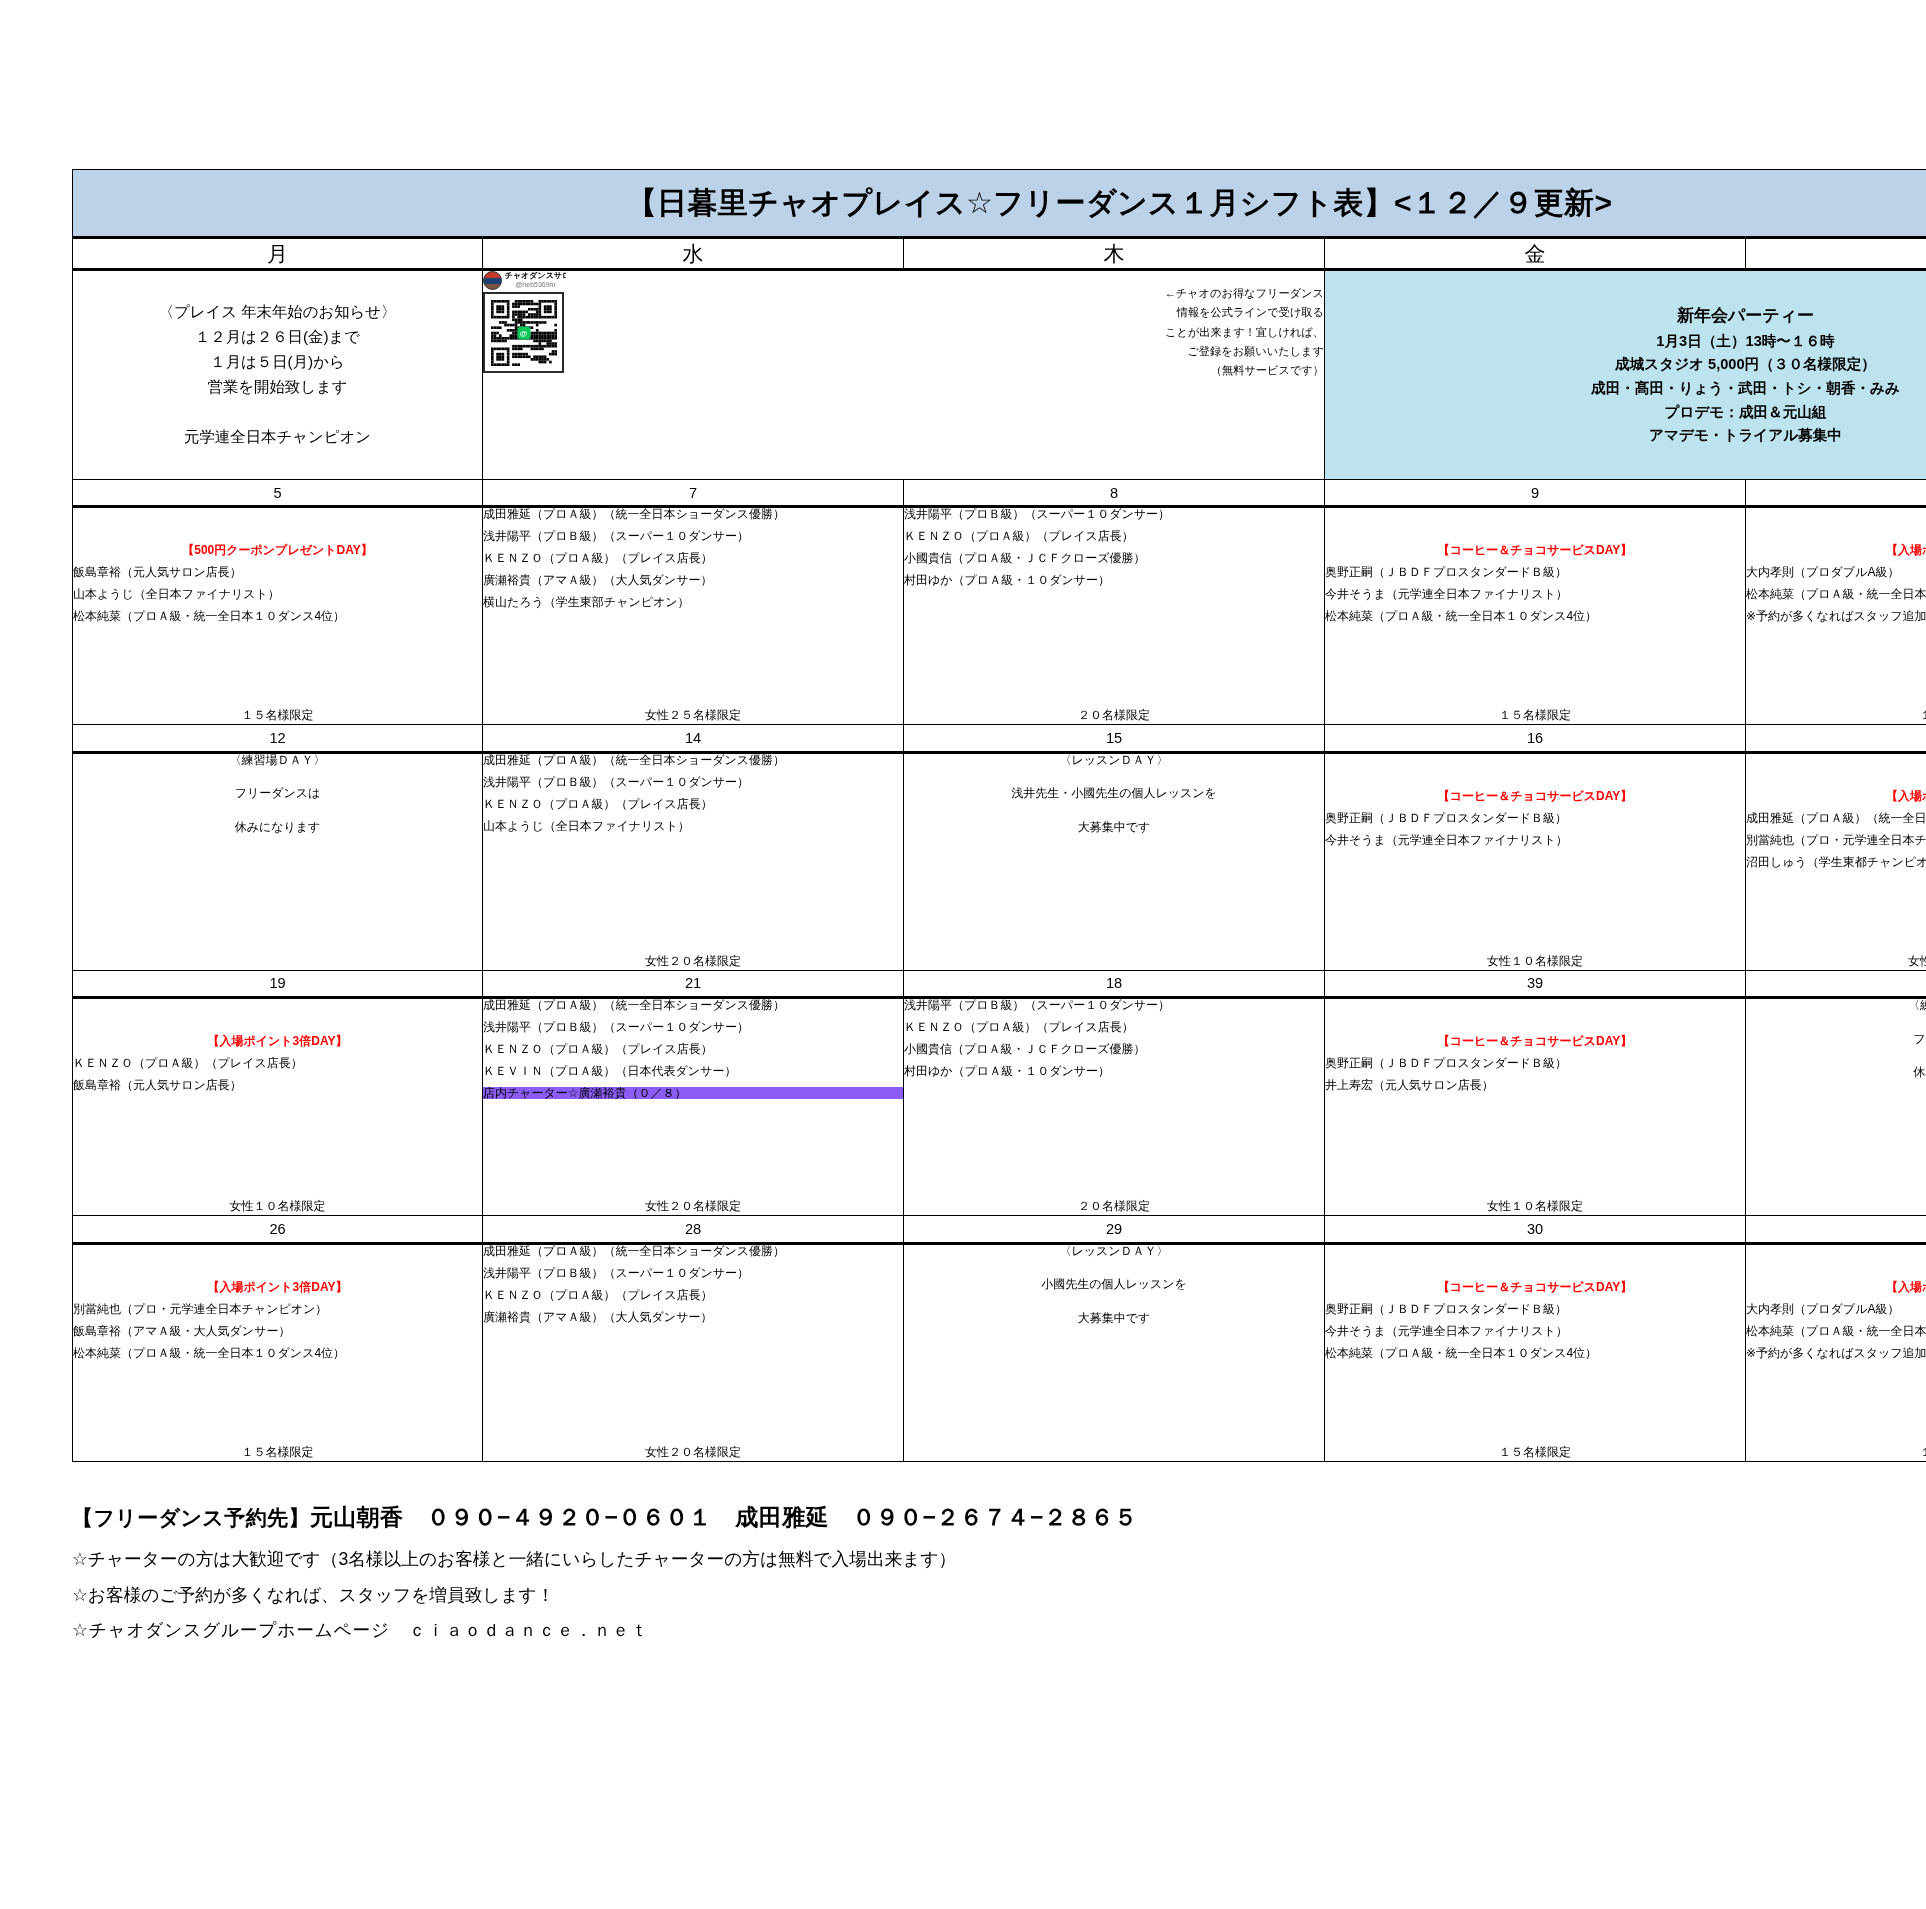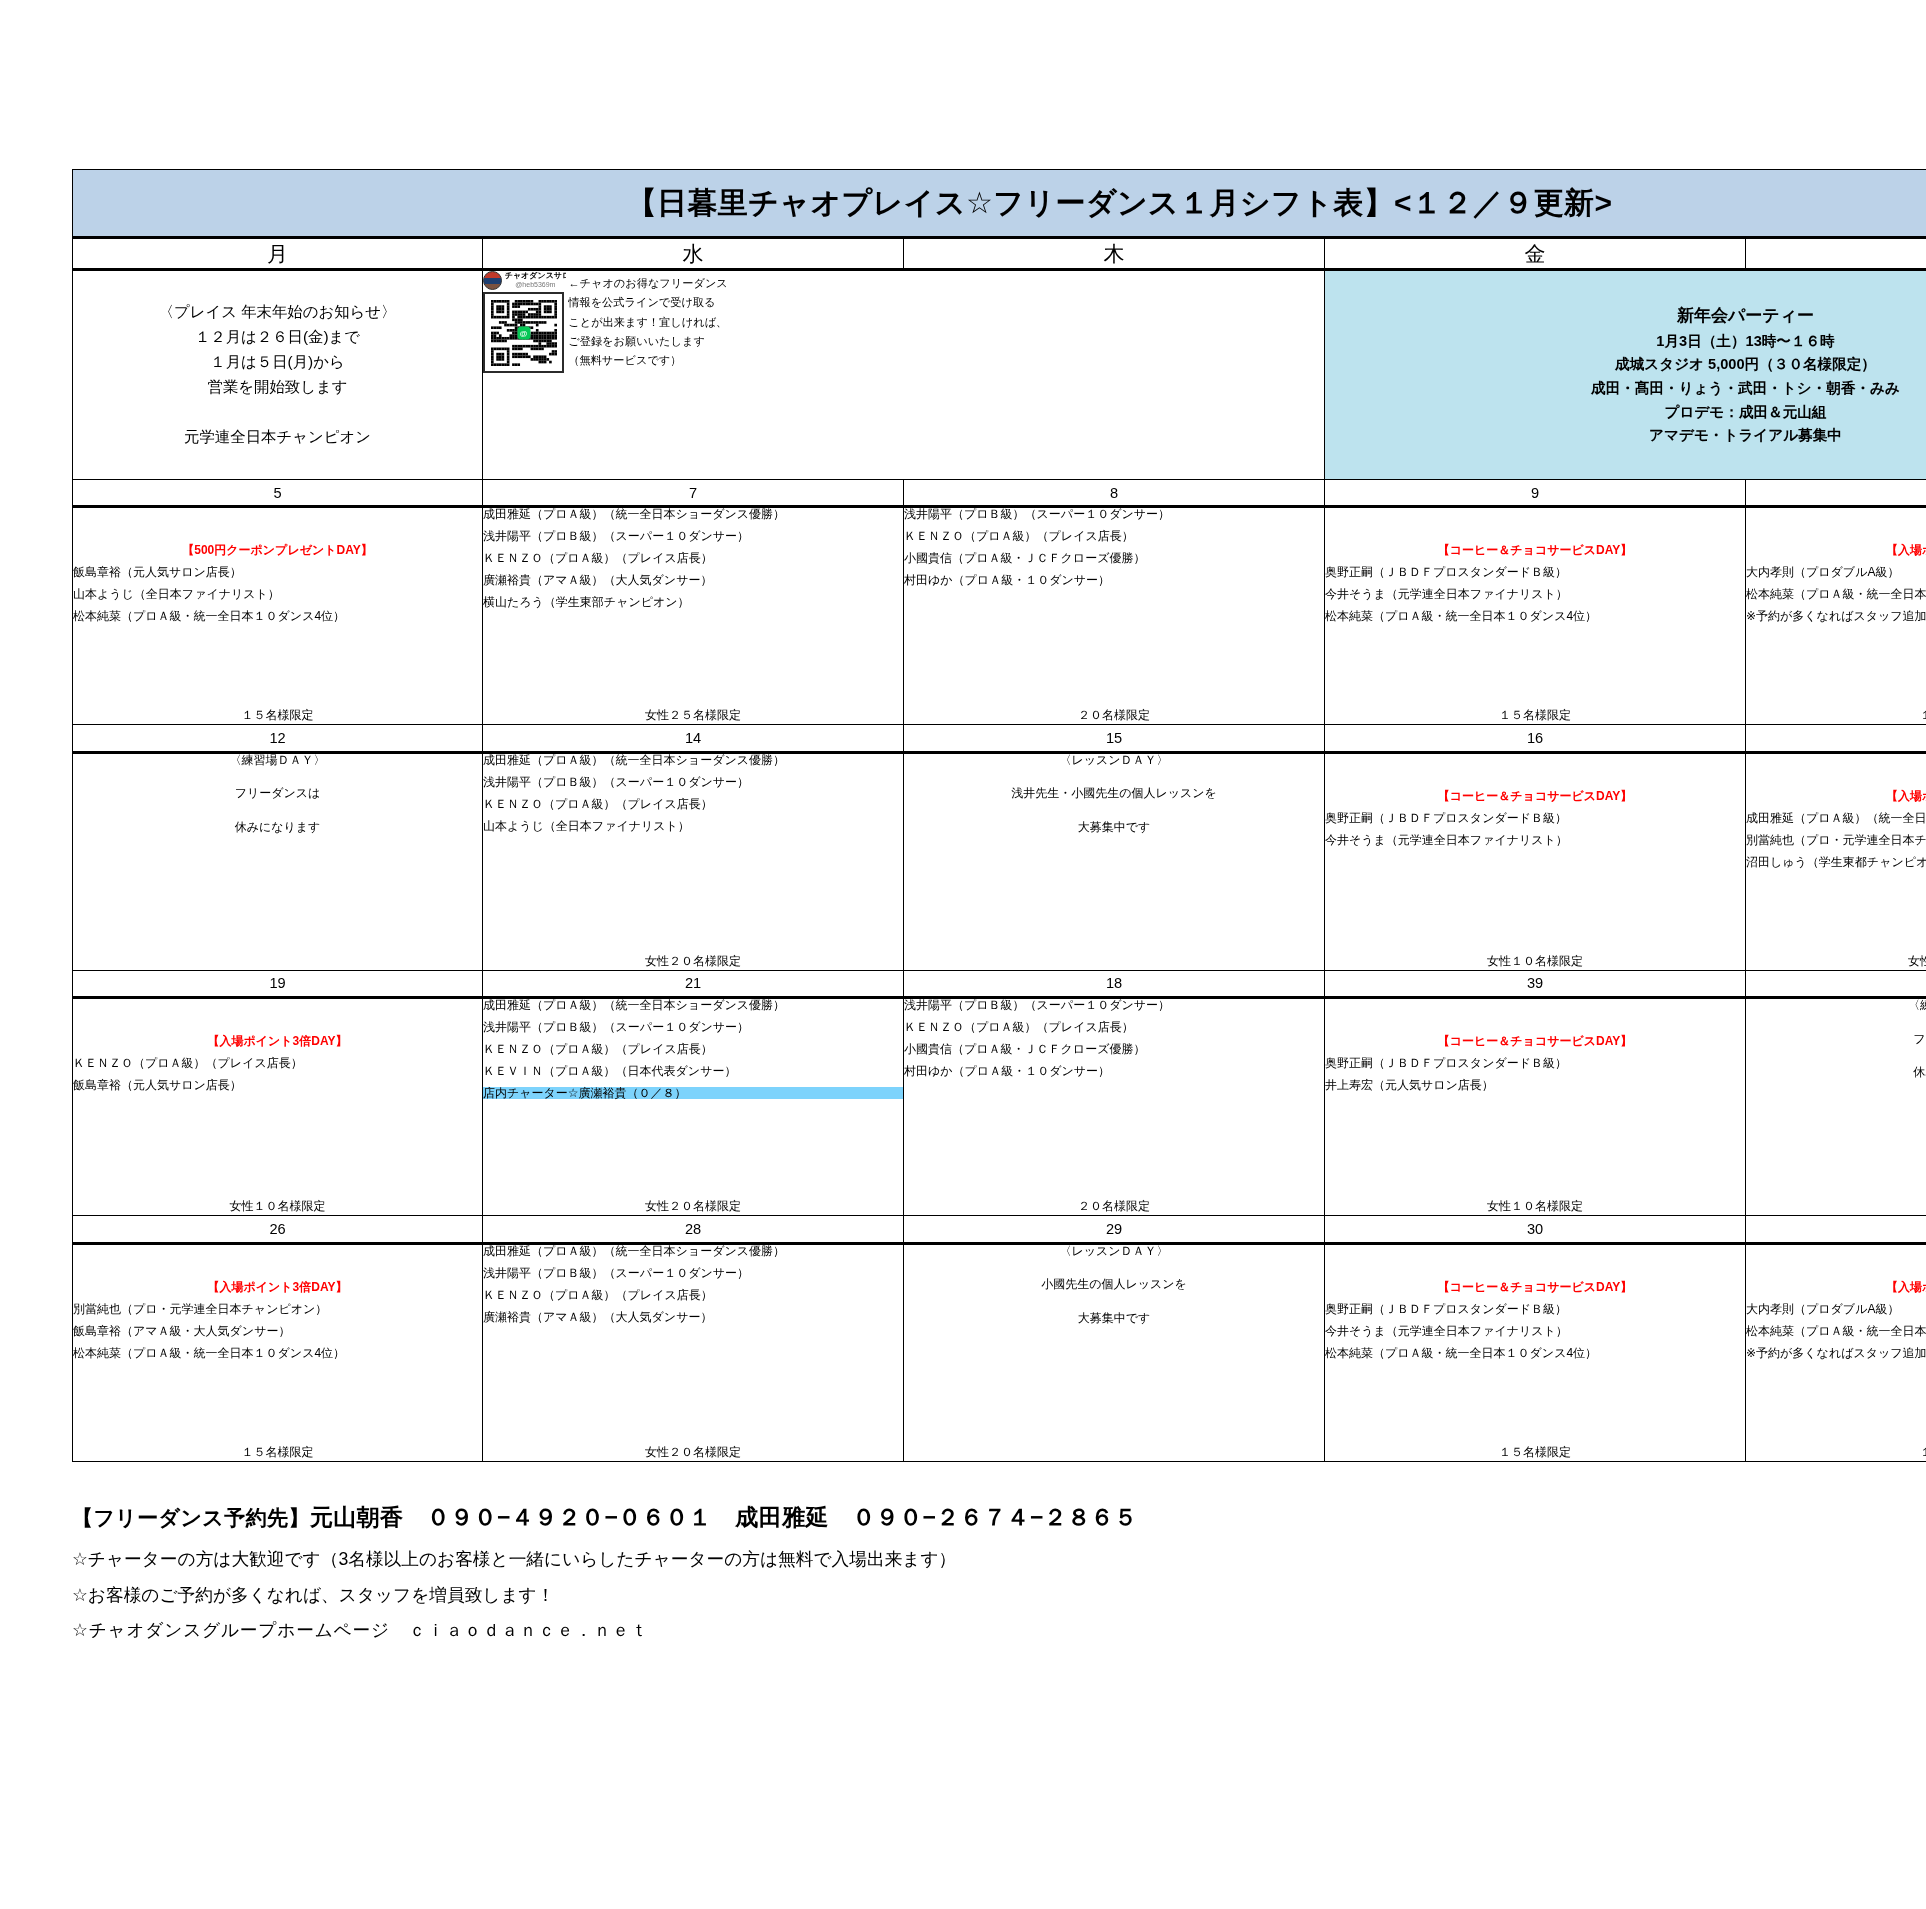--- a/index.html
+++ b/index.html
@@ -121,23 +121,23 @@
   .qr-badge {
     position: absolute; left: 50%; top: 50%;
     transform: translate(-50%,-50%);
     width: 13px; height: 13px; border-radius: 3.5px;
     background: #06C755; color: #fff;
     font-size: 7.7px; font-weight: bold;
     display:flex; align-items:center; justify-content:center;
   }
   .qr-right {
     flex: 1 1 auto;
-    text-align: left;
+    text-align: right;
     line-height: 1.72;
-    padding-top: 3px;
+    padding-top: 13px;
   }
   .qr-right div { font-size: 11.2px; white-space: nowrap; }
 
   
   .datenum-cell {
     height: 25.4px;
     text-align: center;
     border-bottom: 3.5px solid #000 !important;
   }
   .datenum-text { font-size: 14.6px; }
@@ -165,21 +165,21 @@
     white-space: nowrap;
   }
   .srow.promo {
     color: #ff0000;
     font-weight: bold;
     text-align: center;
     font-size: 12px;
     margin-top: 36px;
   }
   .srow.center { text-align: center; }
-  .srow.highlight { background: #7dd3fc; }
+  .srow.highlight { background: #8b5cf6; }
 
   .sfoot {
     text-align: center;
     font-size: 12px;
     white-space: nowrap;
   }
 
   .center-block {
     display: flex;
     flex-direction: column;

